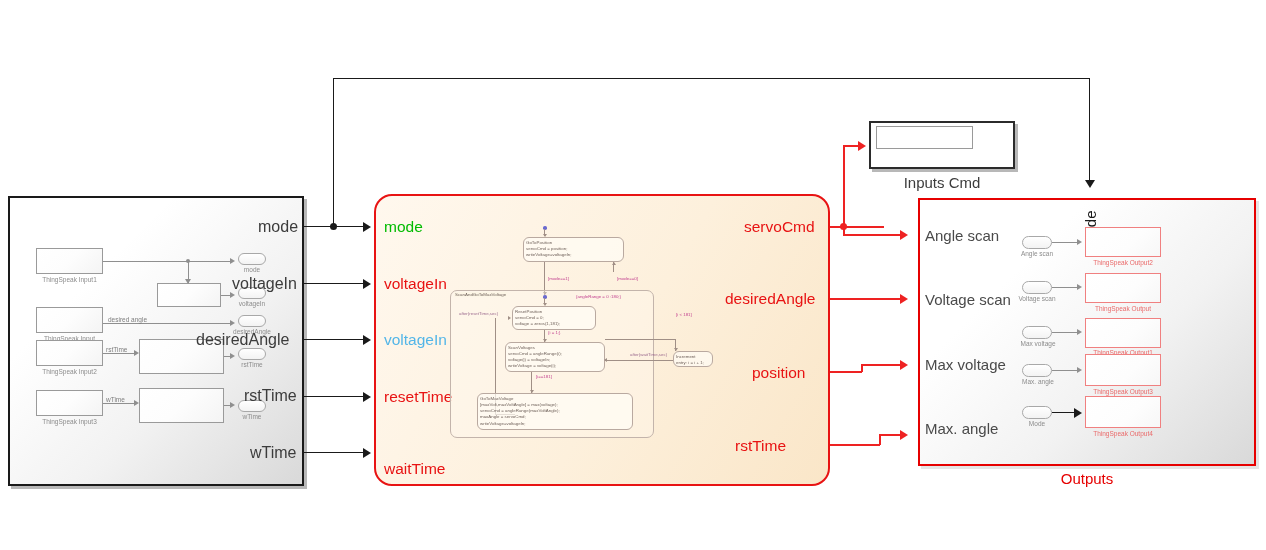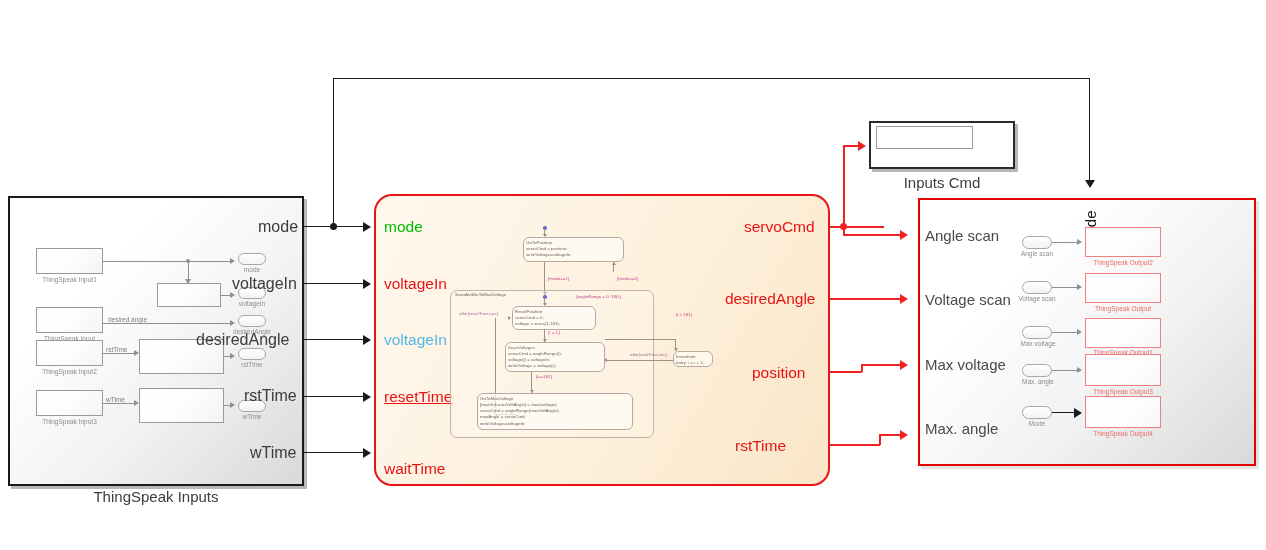--- a/index.html
+++ b/index.html
@@ -107,21 +107,20 @@
   .sfarr.up{border-top:none;border-bottom:3px solid #a08f86;}
   .sfarr.lf{border-top:2px solid transparent;border-bottom:2px solid transparent;border-right:3px solid #a08f86;border-left:none;}
   .sfarr.rt{border-top:2px solid transparent;border-bottom:2px solid transparent;border-left:3px solid #a08f86;border-right:none;}
 </style>
 </head>
 <body>
 
 <div class="canvas">
 
   <div class="subsystem" style="left:8px;top:196px;width:296px;height:290px;"></div>
-  <div class="sublabel" style="left:8px;top:488px;width:296px;">ThingSpeak Inputs</div>
 
   <div class="iblock" style="left:36px;top:248px;width:67px;height:26px;"></div>
   <div class="ilabel" style="left:21px;top:276px;width:97px;">ThingSpeak Input1</div>
 
   <div class="iblock" style="left:157px;top:283px;width:64px;height:24px;"></div>
 
   <div class="iblock" style="left:36px;top:307px;width:67px;height:26px;"></div>
   <div class="ilabel" style="left:21px;top:335px;width:97px;">ThingSpeak Input</div>
 
   <div class="iblock" style="left:36px;top:340px;width:67px;height:26px;"></div>
@@ -198,21 +197,21 @@
   <div class="arr r" style="left:363px;top:392px;"></div>
 
   <div class="ln h" style="left:304px;top:452px;width:62px;"></div>
   <div class="arr r" style="left:363px;top:448px;"></div>
 
   <div class="chartblock" style="left:374px;top:194px;width:456px;height:292px;"></div>
 
   <div class="portlabel pl-green" style="left:384px;top:218px;">mode</div>
   <div class="portlabel pl-red" style="left:384px;top:275px;">voltageIn</div>
   <div class="portlabel pl-blue" style="left:384px;top:331px;">voltageIn</div>
-  <div class="portlabel pl-red" style="left:384px;top:388px;text-decoration:underline;">resetTime</div>
+  <div class="portlabel pl-red" style="left:384px;top:388px;">resetTime</div>
   <div class="portlabel pl-red" style="left:384px;top:460px;">waitTime</div>
 
   <div class="portlabel pl-red" style="left:744px;top:218px;">servoCmd</div>
   <div class="portlabel pl-red" style="left:725px;top:290px;">desiredAngle</div>
   <div class="portlabel pl-red" style="left:752px;top:364px;">position</div>
   <div class="portlabel pl-red" style="left:735px;top:437px;">rstTime</div>
 
   <div class="sfdot" style="left:543px;top:226px;"></div>
   <div class="sfline v" style="left:544px;top:229px;height:7px;"></div>
   <div class="sfarr" style="left:542.5px;top:234px;"></div>
@@ -308,20 +307,21 @@
   <div class="ln red v" style="left:861px;top:364px;height:8px;"></div>
   <div class="ln red h" style="left:861px;top:364px;width:43px;"></div>
   <div class="arr r red" style="left:900px;top:360px;"></div>
 
   <div class="ln red h" style="left:830px;top:444px;width:50px;"></div>
   <div class="ln red v" style="left:879px;top:434px;height:11px;"></div>
   <div class="ln red h" style="left:879px;top:434px;width:25px;"></div>
   <div class="arr r red" style="left:900px;top:430px;"></div>
 
   <div class="subsystem red" style="left:918px;top:198px;width:338px;height:268px;"></div>
+  <div class="sublabel red" style="left:918px;top:470px;width:338px;">Outputs</div>
 
   <div class="outlabel" style="left:925px;top:227px;">Angle scan</div>
   <div class="outlabel" style="left:925px;top:291px;">Voltage scan</div>
   <div class="outlabel" style="left:925px;top:356px;">Max voltage</div>
   <div class="outlabel" style="left:925px;top:420px;">Max. angle</div>
 
   <div class="modevert" style="left:1082px;top:248px;">Mode</div>
 
   <div class="pill" style="left:1022px;top:236px;width:30px;height:13px;"></div>
   <div class="ilabel" style="left:1013px;top:250px;width:48px;">Angle scan</div>

